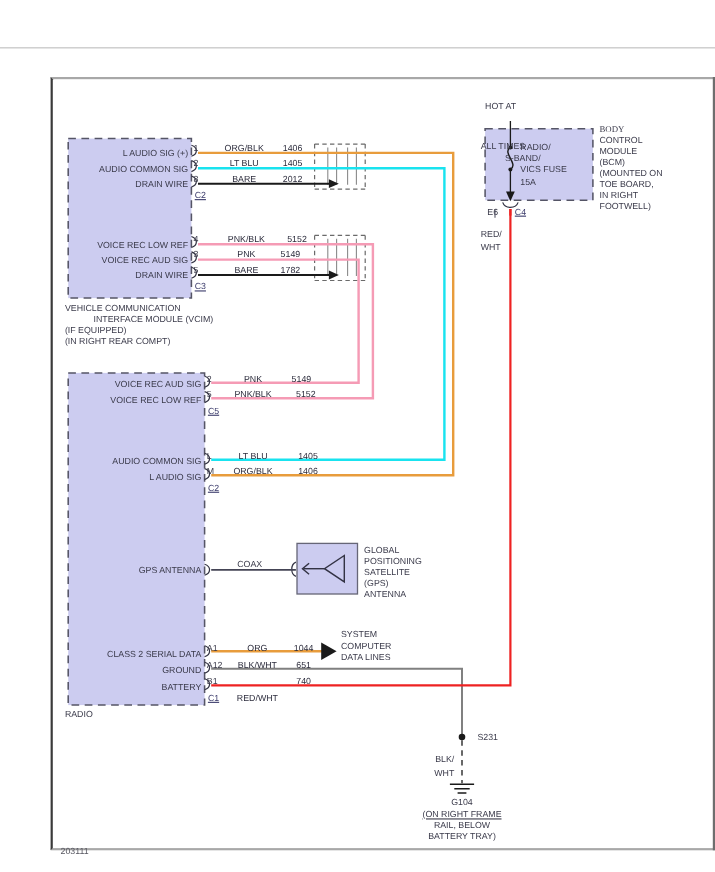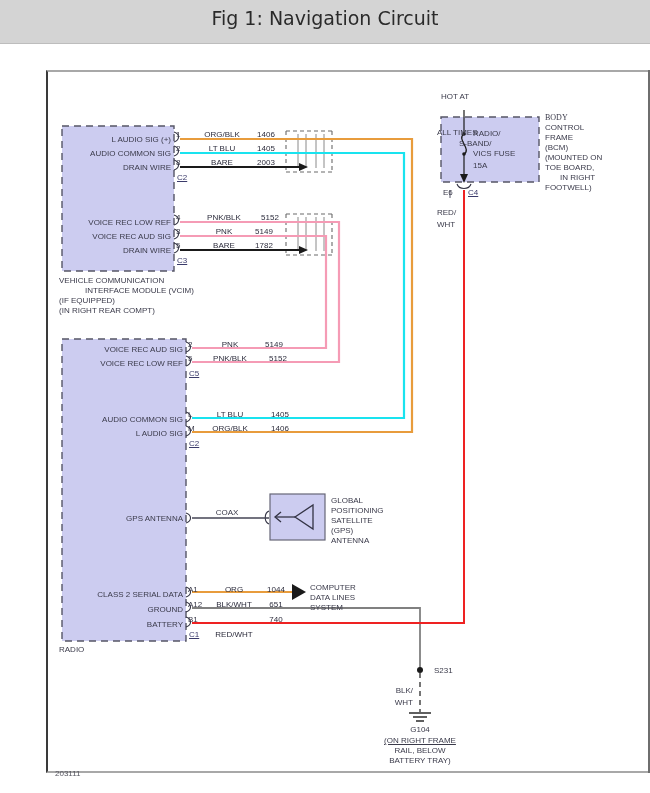--- a/index.html
+++ b/index.html
@@ -62,23 +62,20 @@
   .wirename{font-size:8px;color:#2c2c3c;}
   .wirenum{font-size:8px;color:#2c2c3c;}
   .modlbl{font-size:8px;color:#3a3a4a;line-height:10px;}
   .idnum{font-size:8px;color:#55555f;}
 </style>
 </head>
 <body>
 
 <div id="page">
 
-  <div id="header">
-    <div id="header-title">Fig 1: Navigation Circuit</div>
-  </div>
   <div id="header-rule"></div>
 
   <div id="frame"></div>
   <div id="frame-right"></div>
 
   <svg class="svg-layer" viewBox="0 0 650 793" xmlns="http://www.w3.org/2000/svg">
 
     <rect x="62" y="126" width="112" height="145" fill="#ccccf0" stroke="#555566" stroke-width="1.4" stroke-dasharray="7,5"></rect>
 
     <rect x="62" y="339" width="124" height="302" fill="#ccccf0" stroke="#555566" stroke-width="1.4" stroke-dasharray="7,5"></rect>
@@ -194,21 +191,21 @@
   <div class="t pin" style="left:176px;top:130px;">1</div>
   <div class="t pin" style="left:176px;top:144px;">2</div>
   <div class="t pin" style="left:176px;top:158px;">8</div>
 
   <div class="t c wirename" style="left:192px;top:130px;width:60px;">ORG/BLK</div>
   <div class="t c wirename" style="left:192px;top:144px;width:60px;">LT BLU</div>
   <div class="t c wirename" style="left:192px;top:158px;width:60px;">BARE</div>
 
   <div class="t c wirenum" style="left:248px;top:130px;width:36px;">1406</div>
   <div class="t c wirenum" style="left:248px;top:144px;width:36px;">1405</div>
-  <div class="t c wirenum" style="left:248px;top:158px;width:36px;">2003</div>
+  <div class="t c wirenum" style="left:248px;top:158px;width:36px;">2012</div>
 
   <div class="t conn" style="left:177px;top:173px;">C2</div>
 
   <div class="t r" style="left:60px;top:218px;width:111px;">VOICE REC LOW REF</div>
   <div class="t r" style="left:60px;top:232px;width:111px;">VOICE REC AUD SIG</div>
   <div class="t r" style="left:60px;top:246px;width:111px;">DRAIN WIRE</div>
 
   <div class="t pin" style="left:176px;top:213px;">4</div>
   <div class="t pin" style="left:176px;top:227px;">3</div>
   <div class="t pin" style="left:176px;top:241px;">5</div>
@@ -280,37 +277,37 @@
   <div class="t c wirenum" style="left:258px;top:585px;width:36px;">1044</div>
   <div class="t c wirenum" style="left:258px;top:600px;width:36px;">651</div>
   <div class="t c wirenum" style="left:258px;top:615px;width:36px;">740</div>
 
   <div class="t conn" style="left:189px;top:630px;">C1</div>
 
   <div class="t modlbl" style="left:59px;top:645px;">RADIO</div>
 
   <div class="t modlbl" style="left:310px;top:583px;">COMPUTER</div>
   <div class="t modlbl" style="left:310px;top:593px;">DATA LINES</div>
-  <div class="t modlbl" style="left:310px;top:603px;">SYSTEM</div>
+  <div class="t modlbl" style="left:310px;top:572px;">SYSTEM</div>
 
   <div class="t modlbl" style="left:441px;top:92px;">HOT AT</div>
   <div class="t modlbl" style="left:437px;top:102px;margin-top:26px;">ALL TIMES</div>
 
   <div class="t modlbl" style="left:473px;top:129px;">RADIO/</div>
   <div class="t modlbl" style="left:459px;top:139px;">S-BAND/</div>
   <div class="t modlbl" style="left:473px;top:149px;">VICS FUSE</div>
   <div class="t modlbl" style="left:473px;top:161px;">15A</div>
 
   <div class="t modlbl" style="left:545px;top:113px;font-family:Liberation Serif, serif;">BODY</div>
   <div class="t modlbl" style="left:545px;top:123px;">CONTROL</div>
-  <div class="t modlbl" style="left:545px;top:133px;">FRAME</div>
+  <div class="t modlbl" style="left:545px;top:133px;">MODULE</div>
   <div class="t modlbl" style="left:545px;top:143px;">(BCM)</div>
   <div class="t modlbl" style="left:545px;top:153px;">(MOUNTED ON</div>
   <div class="t modlbl" style="left:545px;top:163px;">TOE BOARD,</div>
-  <div class="t modlbl" style="left:560px;top:173px;">IN RIGHT</div>
+  <div class="t modlbl" style="left:545px;top:173px;">IN RIGHT</div>
   <div class="t modlbl" style="left:545px;top:183px;">FOOTWELL)</div>
 
   <div class="t" style="left:443px;top:188px;">E6</div>
   <div class="t conn" style="left:468px;top:188px;">C4</div>
   <div class="t" style="left:437px;top:208px;">RED/</div>
   <div class="t" style="left:437px;top:220px;">WHT</div>
 
   <div class="t" style="left:434px;top:666px;">S231</div>
   <div class="t r" style="left:385px;top:686px;width:28px;">BLK/</div>
   <div class="t r" style="left:385px;top:698px;width:28px;">WHT</div>

